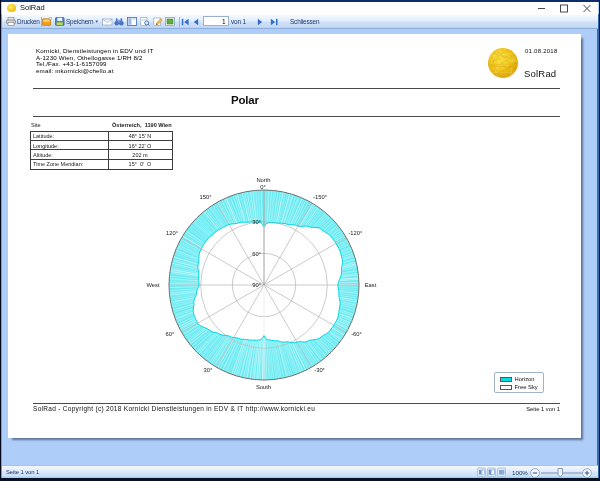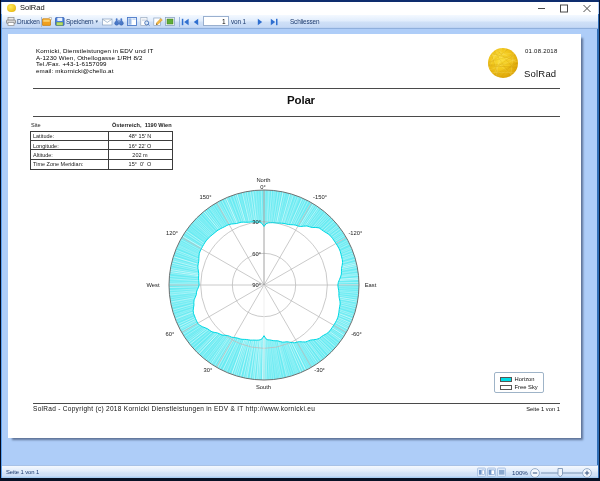--- a/index.html
+++ b/index.html
@@ -17,21 +17,21 @@
 .tb-txt { position:absolute; left:18px; top:1.2px; font-size:7.5px; color:#111; }
 .toolbar { position:absolute; left:2px; top:14.5px; right:2px; height:14px;
   background:linear-gradient(#f4f9ff 0%, #e1edfc 45%, #cfe0f7 55%, #c6d9f5 90%, #b7cff0 100%);
   border-bottom:1px solid #8fafdc; font-size:6.5px; color:#1c3a6e; }
 .ti { position:absolute; }
 .tt { position:absolute; top:3.2px; font-size:6.4px; letter-spacing:-0.15px; color:#1c3a6e; white-space:nowrap; }
 .page { position:absolute; left:8px; top:34px; width:573px; height:404px; background:#fff;
   box-shadow:3px 3px 2px -1px #5f7398; }
 .hdr { position:absolute; left:36px; top:48.2px; font-size:6.2px; line-height:6.6px; color:#000; letter-spacing:0.15px; }
 .rule { position:absolute; left:32.5px; width:527.5px; height:1px; background:#4a4a4a; }
-.polar { position:absolute; left:231px; top:93.5px; width:140px; text-align:center;
+.polar { position:absolute; left:231px; top:93.5px; width:140px; 
   font-size:11.5px; font-weight:bold; color:#111; letter-spacing:-0.2px; }
 .date { position:absolute; left:525px; top:48px; font-size:6px; letter-spacing:0.25px; color:#111; }
 .solrad { position:absolute; left:524px; top:67.5px; font-size:9.5px; color:#111; letter-spacing:0.2px; }
 .site-lbl { position:absolute; left:31px; top:121.5px; font-size:5.6px; color:#1a1a1a; }
 .site-val { position:absolute; left:112px; top:121.5px; font-size:5.6px; font-weight:bold; color:#1a1a1a; }
 .tbl { position:absolute; left:30px; top:130.5px; width:143px; height:39px;
   border:1px solid #3c3c3c; }
 .trow { position:relative; height:9.4px; border-bottom:1px solid #3c3c3c; font-size:5.5px; color:#1a1a1a; }
 .trow:last-child { border-bottom:none; }
 .tlab { position:absolute; left:2px; top:1.8px; }

